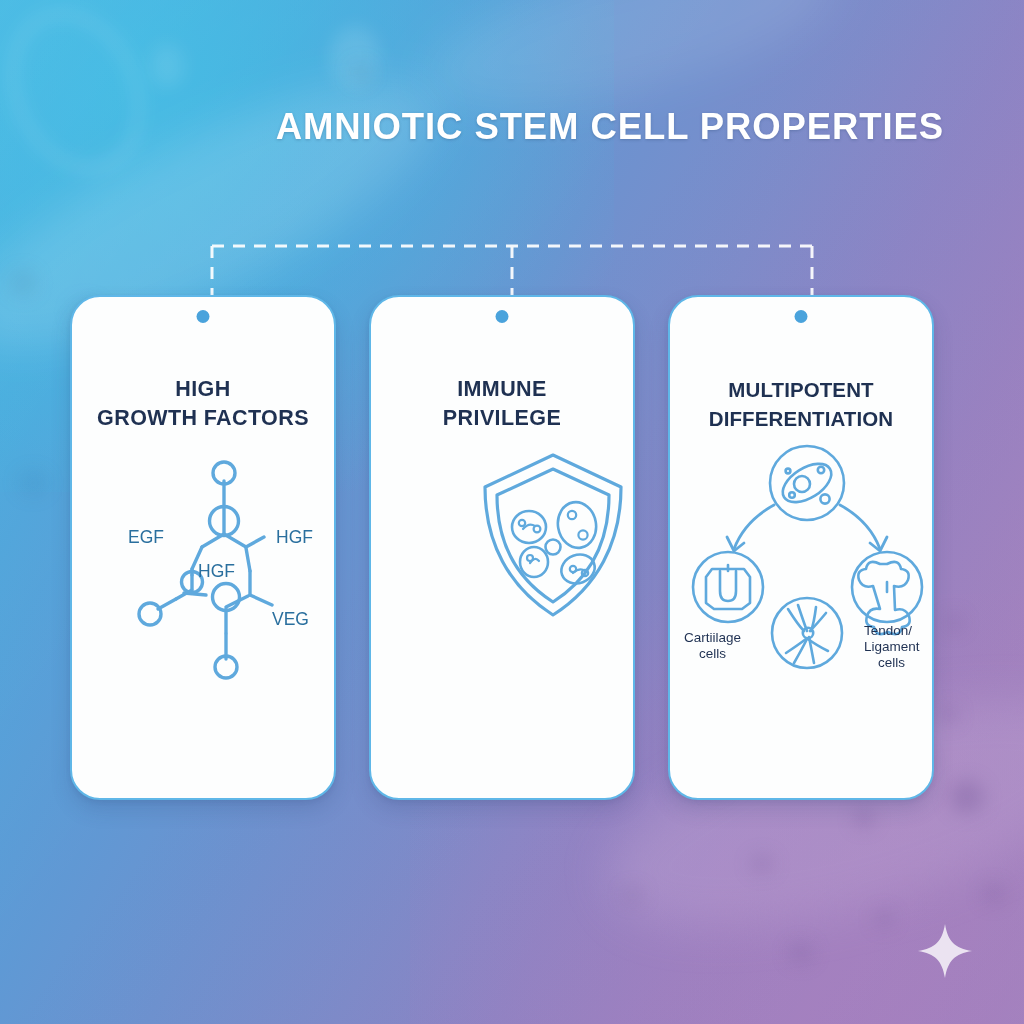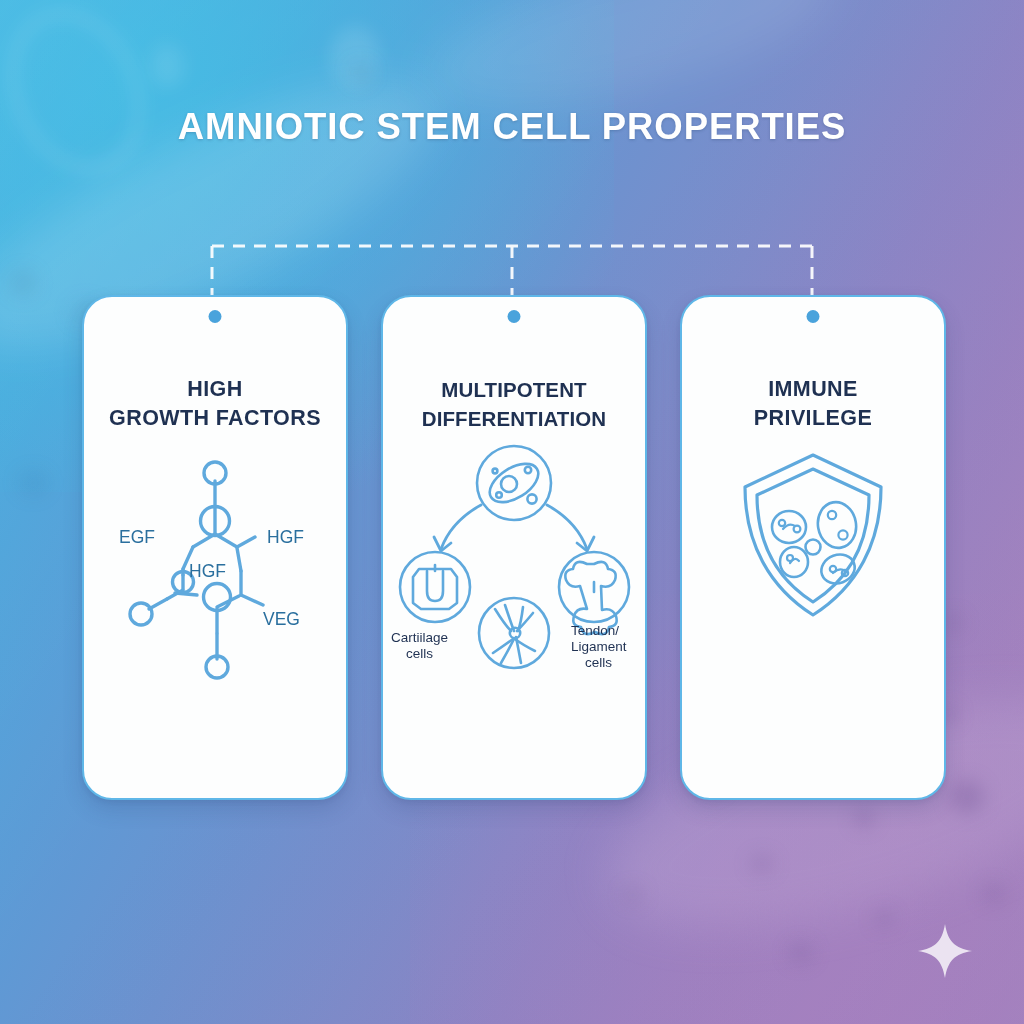--- a/index.html
+++ b/index.html
@@ -50,41 +50,41 @@
   }
   .streak {
     position:absolute;
     border-radius:50%;
     filter:blur(22px);
   }
 
   
   #title {
     position:absolute; left:0; right:0; top:104px;
-    text-align:center;
+    text-align:right;
     padding:0 80px;
   }
   #title .line {
     display:block;
     color:#ffffff;
     font-size:36.5px;
     font-weight:bold;
     letter-spacing:0.9px;
     line-height:46px;
     text-shadow:0 1px 3px rgba(40,70,110,0.30);
     white-space:nowrap;
   }
 
   
   #connectors { position:absolute; left:0; top:0; width:1024px; height:1024px; pointer-events:none; }
 
   
   #cards {
     position:absolute;
-    left:82px; top:295px;
+    left:70px; top:295px;
     width:864px; height:505px;
     display:flex;
     justify-content:space-between;
   }
   .card {
     position:relative;
     width:266px;
     background:#fdfefe;
     border:2.5px solid #5fb7e8;
     border-radius:30px;
@@ -109,21 +109,21 @@
     letter-spacing:0.4px;
     line-height:29px;
     padding:0 12px;
     white-space:pre-line;
   }
   .card-art {
     flex:1;
     width:100%;
     display:flex;
     align-items:flex-start;
-    justify-content:center;
+    justify-content:flex-end;
     padding-top:14px;
   }
   .card-3 .card-title { font-size:20.5px; letter-spacing:0.1px; }
   .card-3 .card-art { padding-top:4px; }
 
   
   #sparkle { position:absolute; right:50px; bottom:44px; width:58px; height:58px; }
 </style>
 </head>
 <body>
@@ -216,20 +216,57 @@
         <g fill="#2a6f9e" font-family="Liberation Sans, sans-serif" font-size="17.5">
           <text x="14" y="96">EGF</text>
           <text x="162" y="96">HGF</text>
           <text x="84" y="130">HGF</text>
           <text x="158" y="178">VEG</text>
         </g>
       </svg>
     </div>
   </div>
 
+  <div class="card card-2">
+    <div class="dot"></div>
+    <div class="card-title">IMMUNE
+PRIVILEGE</div>
+    <div class="card-art">
+      <svg width="160" height="180" viewBox="0 0 160 180">
+        <g fill="none" stroke="#5fa9dd" stroke-width="3.2" stroke-linejoin="round" stroke-linecap="round">
+
+          <path d="M80,8 L148,40 C148,96 124,140 80,168 C36,140 12,96 12,40 Z"></path>
+
+          <path d="M80,22 L136,48 C136,96 116,132 80,155 C44,132 24,96 24,48 Z"></path>
+        </g>
+        <g fill="none" stroke="#5fa9dd" stroke-width="2.6">
+
+          <ellipse cx="56" cy="80" rx="17" ry="16"></ellipse>
+          <ellipse cx="104" cy="78" rx="19" ry="23" transform="rotate(-10 104 78)"></ellipse>
+          <ellipse cx="61" cy="115" rx="14" ry="15"></ellipse>
+          <ellipse cx="105" cy="122" rx="17" ry="14" transform="rotate(-20 105 122)"></ellipse>
+          <circle cx="80" cy="100" r="7.5"></circle>
+        </g>
+        <g fill="none" stroke="#5fa9dd" stroke-width="2.2" stroke-linecap="round">
+
+          <path d="M50,82 q6,-7 12,-3"></path>
+          <circle cx="49" cy="76" r="3.2"></circle>
+          <circle cx="64" cy="82" r="3.4"></circle>
+          <circle cx="99" cy="68" r="4.2"></circle>
+          <circle cx="110" cy="88" r="4.6"></circle>
+          <path d="M57,116 q5,-7 9,-2"></path>
+          <circle cx="57" cy="111" r="3"></circle>
+          <path d="M100,126 q7,-6 12,-2"></path>
+          <circle cx="100" cy="122" r="3.2"></circle>
+          <circle cx="112" cy="126" r="3.2"></circle>
+        </g>
+      </svg>
+    </div>
+  </div>
+
   <div class="card card-3">
     <div class="dot"></div>
     <div class="card-title">MULTIPOTENT
 DIFFERENTIATION</div>
     <div class="card-art">
       <svg width="250" height="250" viewBox="0 0 250 250">
         <g fill="none" stroke="#5fa9dd" stroke-width="2.6" stroke-linecap="round" stroke-linejoin="round">
 
           <g>
             <circle cx="125" cy="46" r="37"></circle>
@@ -277,54 +314,17 @@
           </g>
         </g>
 
         <g fill="#1f3152" font-family="Liberation Sans, sans-serif" font-size="13.5">
           <text x="2" y="205"><tspan x="2" dy="0">Cartiilage</tspan><tspan x="17" dy="16">cells</tspan></text>
           <text x="182" y="198"><tspan x="182" dy="0">Tendon/</tspan><tspan x="182" dy="16">Ligament</tspan><tspan x="196" dy="16">cells</tspan></text>
         </g>
       </svg>
     </div>
   </div>
-
-  <div class="card card-2">
-    <div class="dot"></div>
-    <div class="card-title">IMMUNE
-PRIVILEGE</div>
-    <div class="card-art">
-      <svg width="160" height="180" viewBox="0 0 160 180">
-        <g fill="none" stroke="#5fa9dd" stroke-width="3.2" stroke-linejoin="round" stroke-linecap="round">
-
-          <path d="M80,8 L148,40 C148,96 124,140 80,168 C36,140 12,96 12,40 Z"></path>
-
-          <path d="M80,22 L136,48 C136,96 116,132 80,155 C44,132 24,96 24,48 Z"></path>
-        </g>
-        <g fill="none" stroke="#5fa9dd" stroke-width="2.6">
-
-          <ellipse cx="56" cy="80" rx="17" ry="16"></ellipse>
-          <ellipse cx="104" cy="78" rx="19" ry="23" transform="rotate(-10 104 78)"></ellipse>
-          <ellipse cx="61" cy="115" rx="14" ry="15"></ellipse>
-          <ellipse cx="105" cy="122" rx="17" ry="14" transform="rotate(-20 105 122)"></ellipse>
-          <circle cx="80" cy="100" r="7.5"></circle>
-        </g>
-        <g fill="none" stroke="#5fa9dd" stroke-width="2.2" stroke-linecap="round">
-
-          <path d="M50,82 q6,-7 12,-3"></path>
-          <circle cx="49" cy="76" r="3.2"></circle>
-          <circle cx="64" cy="82" r="3.4"></circle>
-          <circle cx="99" cy="68" r="4.2"></circle>
-          <circle cx="110" cy="88" r="4.6"></circle>
-          <path d="M57,116 q5,-7 9,-2"></path>
-          <circle cx="57" cy="111" r="3"></circle>
-          <path d="M100,126 q7,-6 12,-2"></path>
-          <circle cx="100" cy="122" r="3.2"></circle>
-          <circle cx="112" cy="126" r="3.2"></circle>
-        </g>
-      </svg>
-    </div>
-  </div>
 </div>
 
 <svg id="sparkle" viewBox="0 0 60 60">
   <path d="M30,2 C33,20 40,27 58,30 C40,33 33,40 30,58 C27,40 20,33 2,30 C20,27 27,20 30,2 Z" fill="rgba(255,255,255,0.78)"></path>
 </svg>
 
 </body></html>

